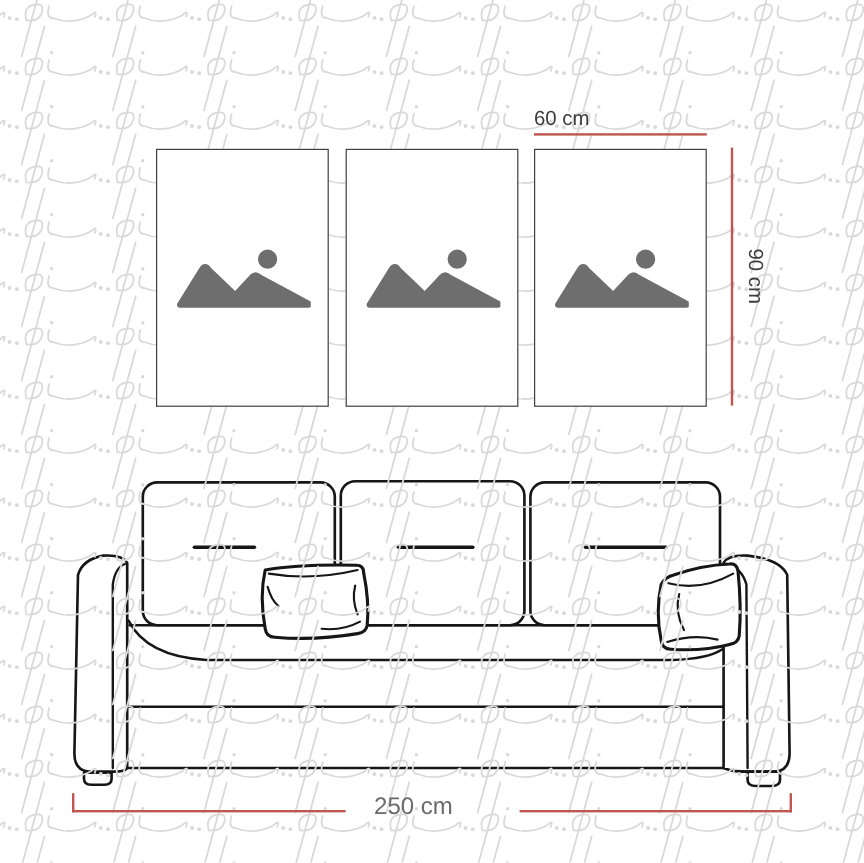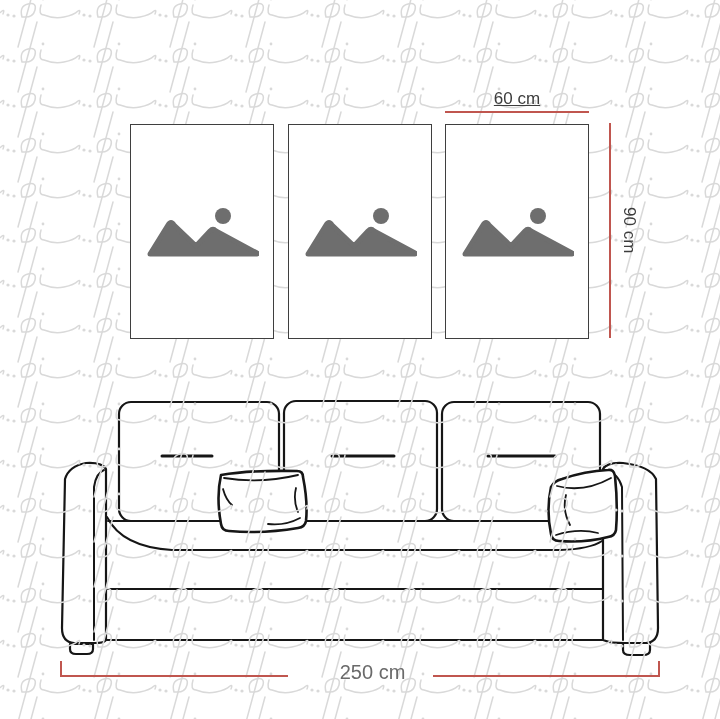--- a/index.html
+++ b/index.html
@@ -24,31 +24,31 @@
     position:absolute;top:124px;width:144px;height:215px;box-sizing:border-box;
     background:var(--frame-fill,#fff);border:1px solid var(--frame-border,#3f3f3f);z-index:3;
   }
   .frame.f1{left:130px;} .frame.f2{left:288px;} .frame.f3{left:445px;}
   .frame svg{position:absolute;left:15px;top:81px;width:113px;height:51px;}
   .frame .ph{fill:var(--icon-color,#6e6e6e);stroke:var(--icon-color,#6e6e6e);stroke-width:5;stroke-linejoin:round;stroke-linecap:round;}
   .frame .ph-sun{fill:var(--icon-color,#6e6e6e);stroke:none;}
   
   .dim{position:absolute;z-index:4;}
   .redline{background:var(--red,#c0564f);}
-  .dim-top-label{left:445px;top:89px;width:144px;text-align:center;
-    font-size:17px;line-height:20px;color:var(--label-dark,#3d3d3d);text-decoration:underline;}
+  .dim-top-label{left:445px;top:89px;width:144px;
+    font-size:17px;line-height:20px;color:var(--label-dark,#3d3d3d);}
   .dim-top-line{left:445px;top:111px;width:144px;height:2px;}
   .dim-right-line{left:609px;top:123px;width:2px;height:215px;}
   .dim-right-label{left:619px;top:123px;height:215px;writing-mode:vertical-rl;text-align:center;
     font-size:17px;color:var(--label-dark,#3d3d3d);}
   .dim-bottom-seg-l{left:60px;top:675px;width:228px;height:2px;}
   .dim-bottom-seg-r{left:433px;top:675px;width:227px;height:2px;}
   .dim-bottom-tick-l{left:60px;top:661px;width:2px;height:16px;}
   .dim-bottom-tick-r{left:658px;top:661px;width:2px;height:16px;}
-  .dim-bottom-label{left:300px;top:662px;width:145px;text-align:center;
+  .dim-bottom-label{left:272px;top:662px;width:145px;text-align:center;
     font-size:20px;line-height:21px;color:var(--label-gray,#6a6a6a);}
 </style>
 </head>
 <body>
 
 <div class="scene">
 
   <svg id="sofa" class="layer" viewBox="0 0 720 719">
     <g>
       <rect class="fillw" x="119" y="402" width="160" height="119" rx="12"></rect>

